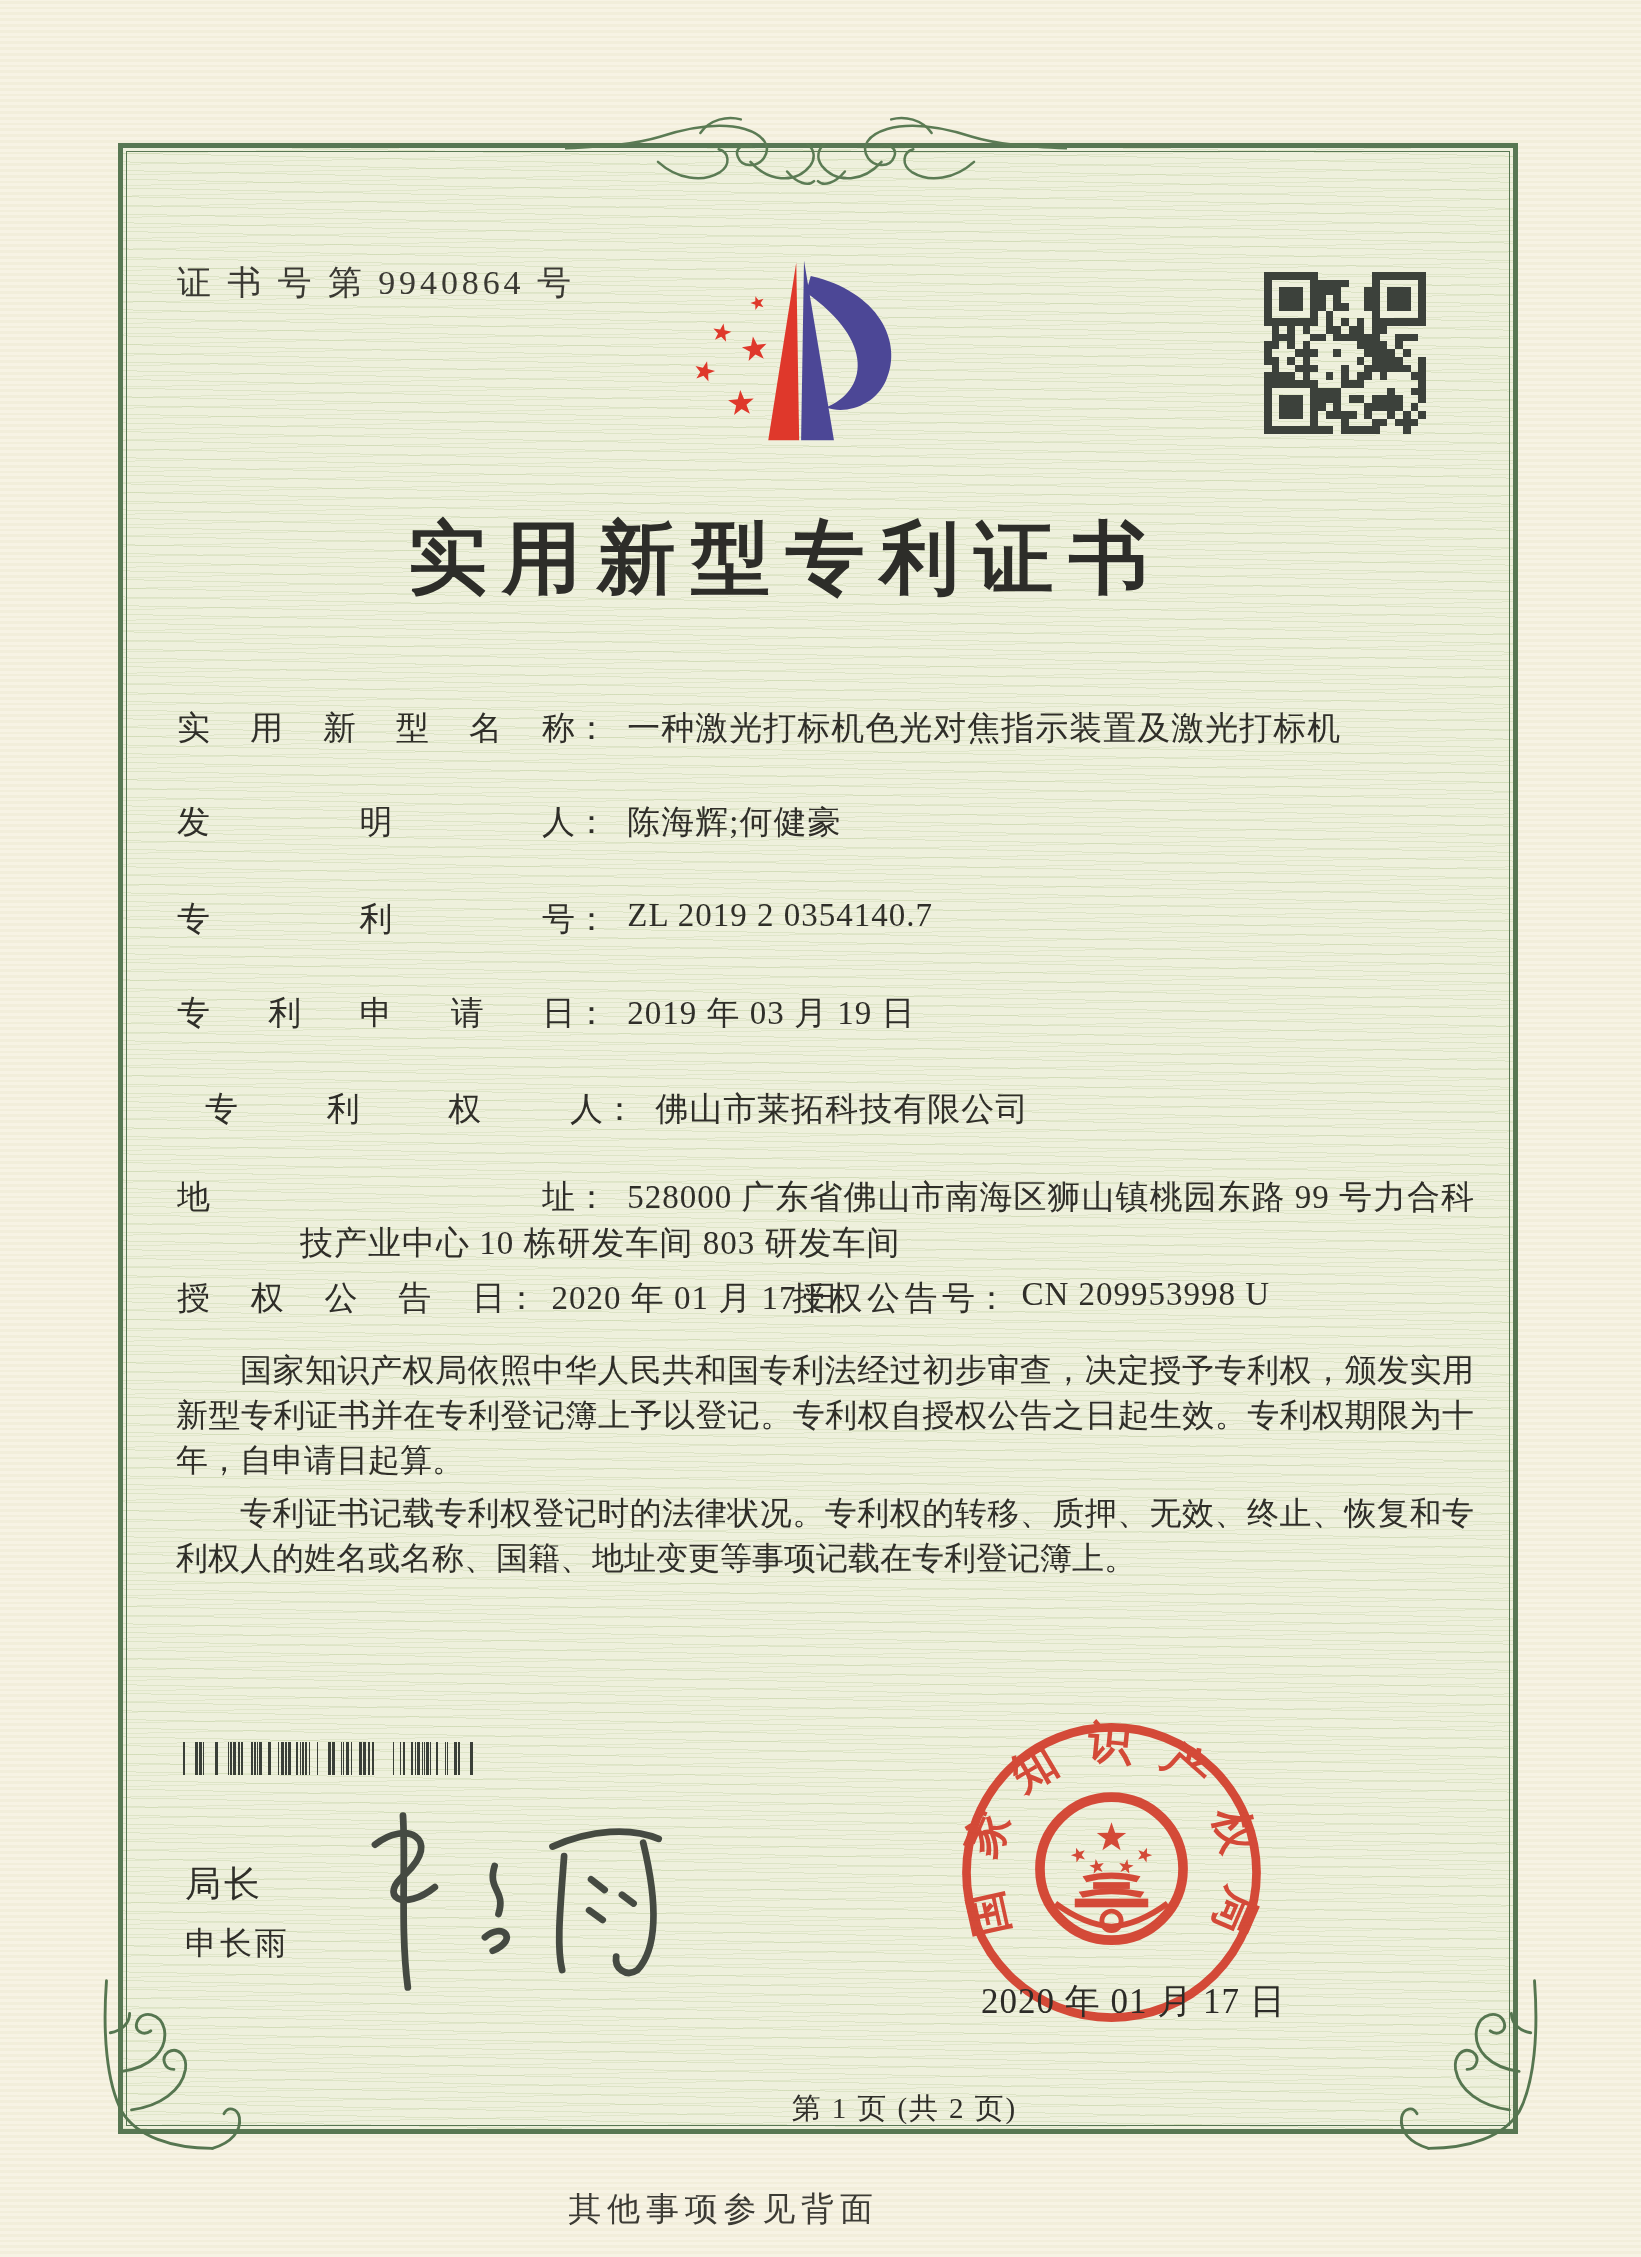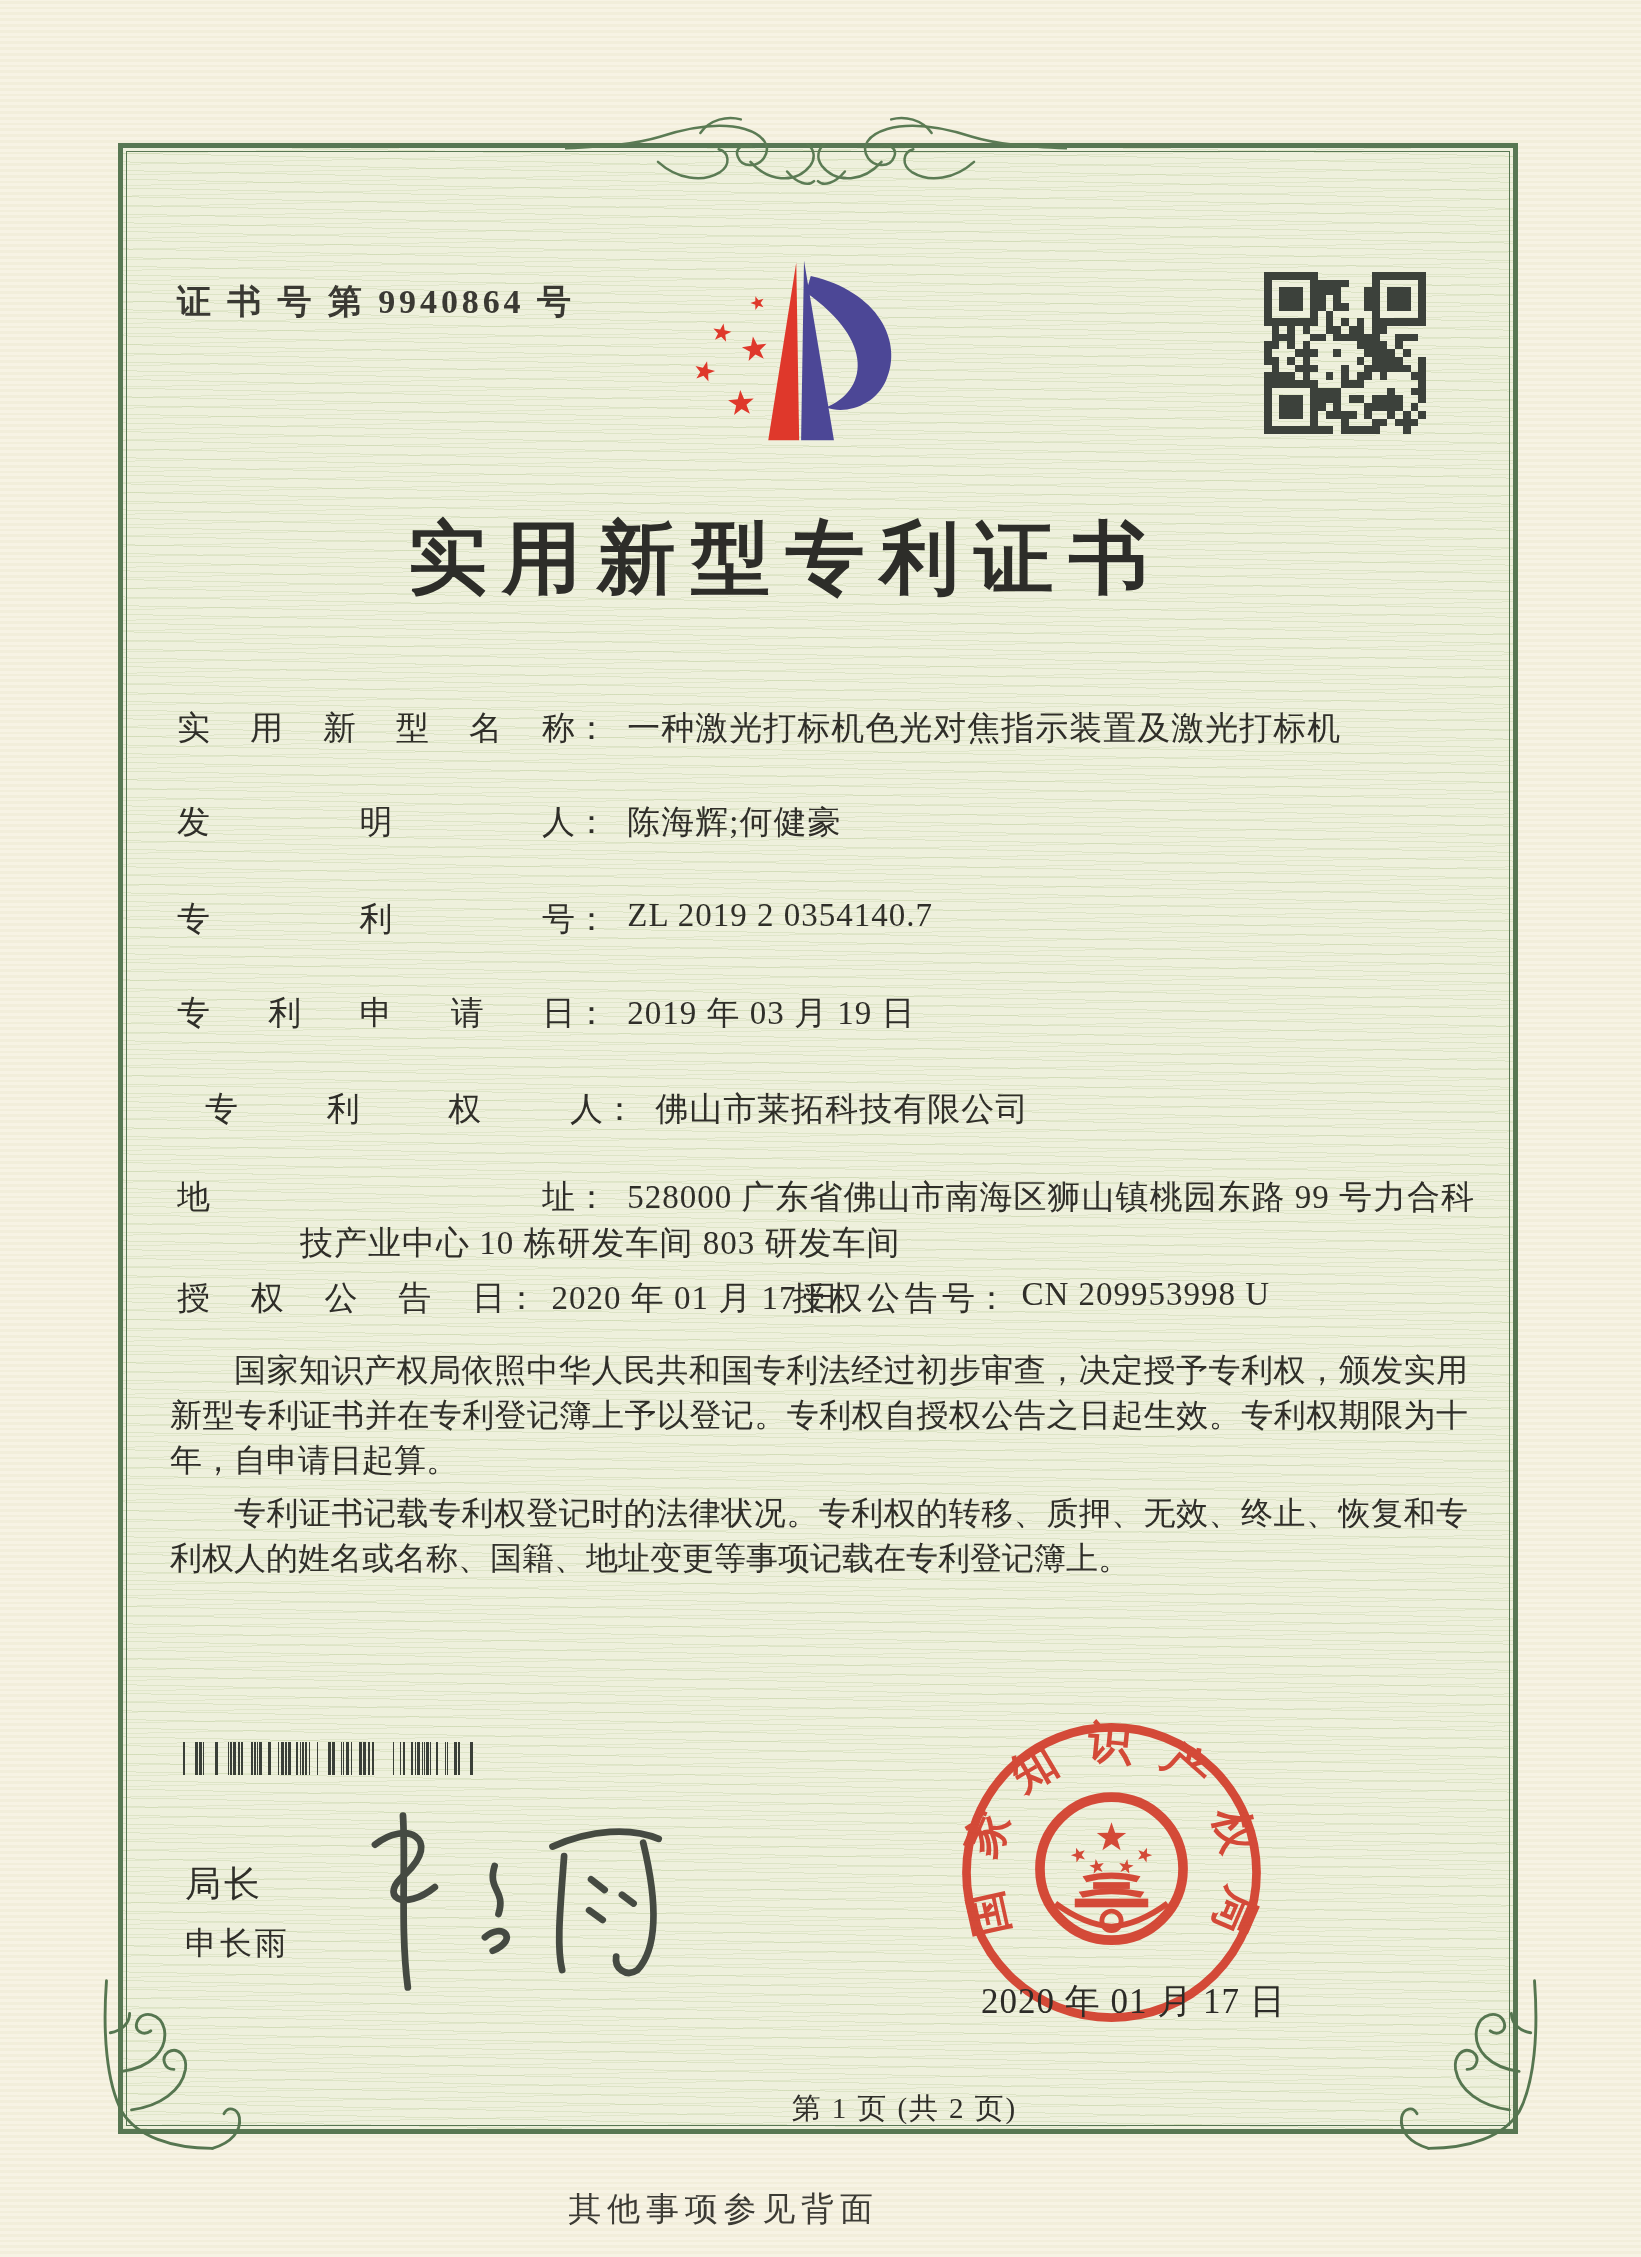--- a/index.html
+++ b/index.html
@@ -14,33 +14,33 @@
   .frame{
     position:absolute;left:118px;top:143px;width:1400px;height:1991px;
     border:5.8px solid #587753;box-sizing:border-box;
     background:
       repeating-linear-gradient(1.2deg,rgba(176,196,140,.28) 0 1px,transparent 1px 8.7px),
       repeating-linear-gradient(-1.2deg,rgba(176,196,140,.22) 0 1px,transparent 1px 10.6px),
       linear-gradient(#eef0dc,#eef0dc);
   }
   .frame-inner{position:absolute;inset:2.9px;border:1.9px solid #587753;}
   .abs{position:absolute;}
-  .cert-no{left:177px;top:279px;font-size:34px;letter-spacing:3.9px;color:#3a3933;font-weight:bold;}
+  .cert-no{left:177px;top:260px;font-size:34px;letter-spacing:3.9px;color:#3a3933;}
   .doc-title{left:0;top:506px;width:100%;text-align:center;transform:translateX(-35px);
     font-size:79px;font-weight:bold;letter-spacing:15.4px;color:#2d2d29;}
   .field-row{left:177px;font-size:33px;white-space:nowrap;}
   .flabel{display:inline-block;width:398px;text-align:justify;text-align-last:justify;vertical-align:top;}
   .fcolon{display:inline-block;vertical-align:top;}
   .fvalue{display:inline-block;margin-left:19.3px;vertical-align:top;letter-spacing:1px;text-align:right;}
   .addr-line2{position:absolute;left:123px;top:46px;letter-spacing:1px;}
   .grant .flabel{width:328px;}
   .grant .fvalue{margin-left:13.5px;}
   .grant-group2{position:absolute;left:615px;top:0;}
   .grant-group2 .flabel{width:183px;}
-  .paras{left:170px;top:1348px;width:1298px;font-size:32px;line-height:45px;text-align:justify;}
+  .paras{left:176px;top:1348px;width:1298px;font-size:32px;line-height:45px;text-align:justify;}
   .paras p{margin:0 0 7.7px 0;text-indent:2em;}
   .director-title{left:185px;top:1860px;font-size:36px;letter-spacing:2.9px;text-align:center;}
   .director-name{left:185px;top:1922px;font-size:32px;letter-spacing:2.9px;}
   .seal-date{left:981px;top:1978px;font-size:35px;letter-spacing:1px;color:#2c2b27;z-index:6;}
   .page-info{left:438px;top:2089px;width:579px;text-align:right;font-size:29px;letter-spacing:1.9px;}
   .back-note{left:434px;top:2187px;width:579px;text-align:center;font-size:33px;letter-spacing:5.8px;color:#3c3b35;}
   svg{display:block;}
   .seal-svg{z-index:5;opacity:.92;}
   .sig-svg{z-index:7;}
 </style>

